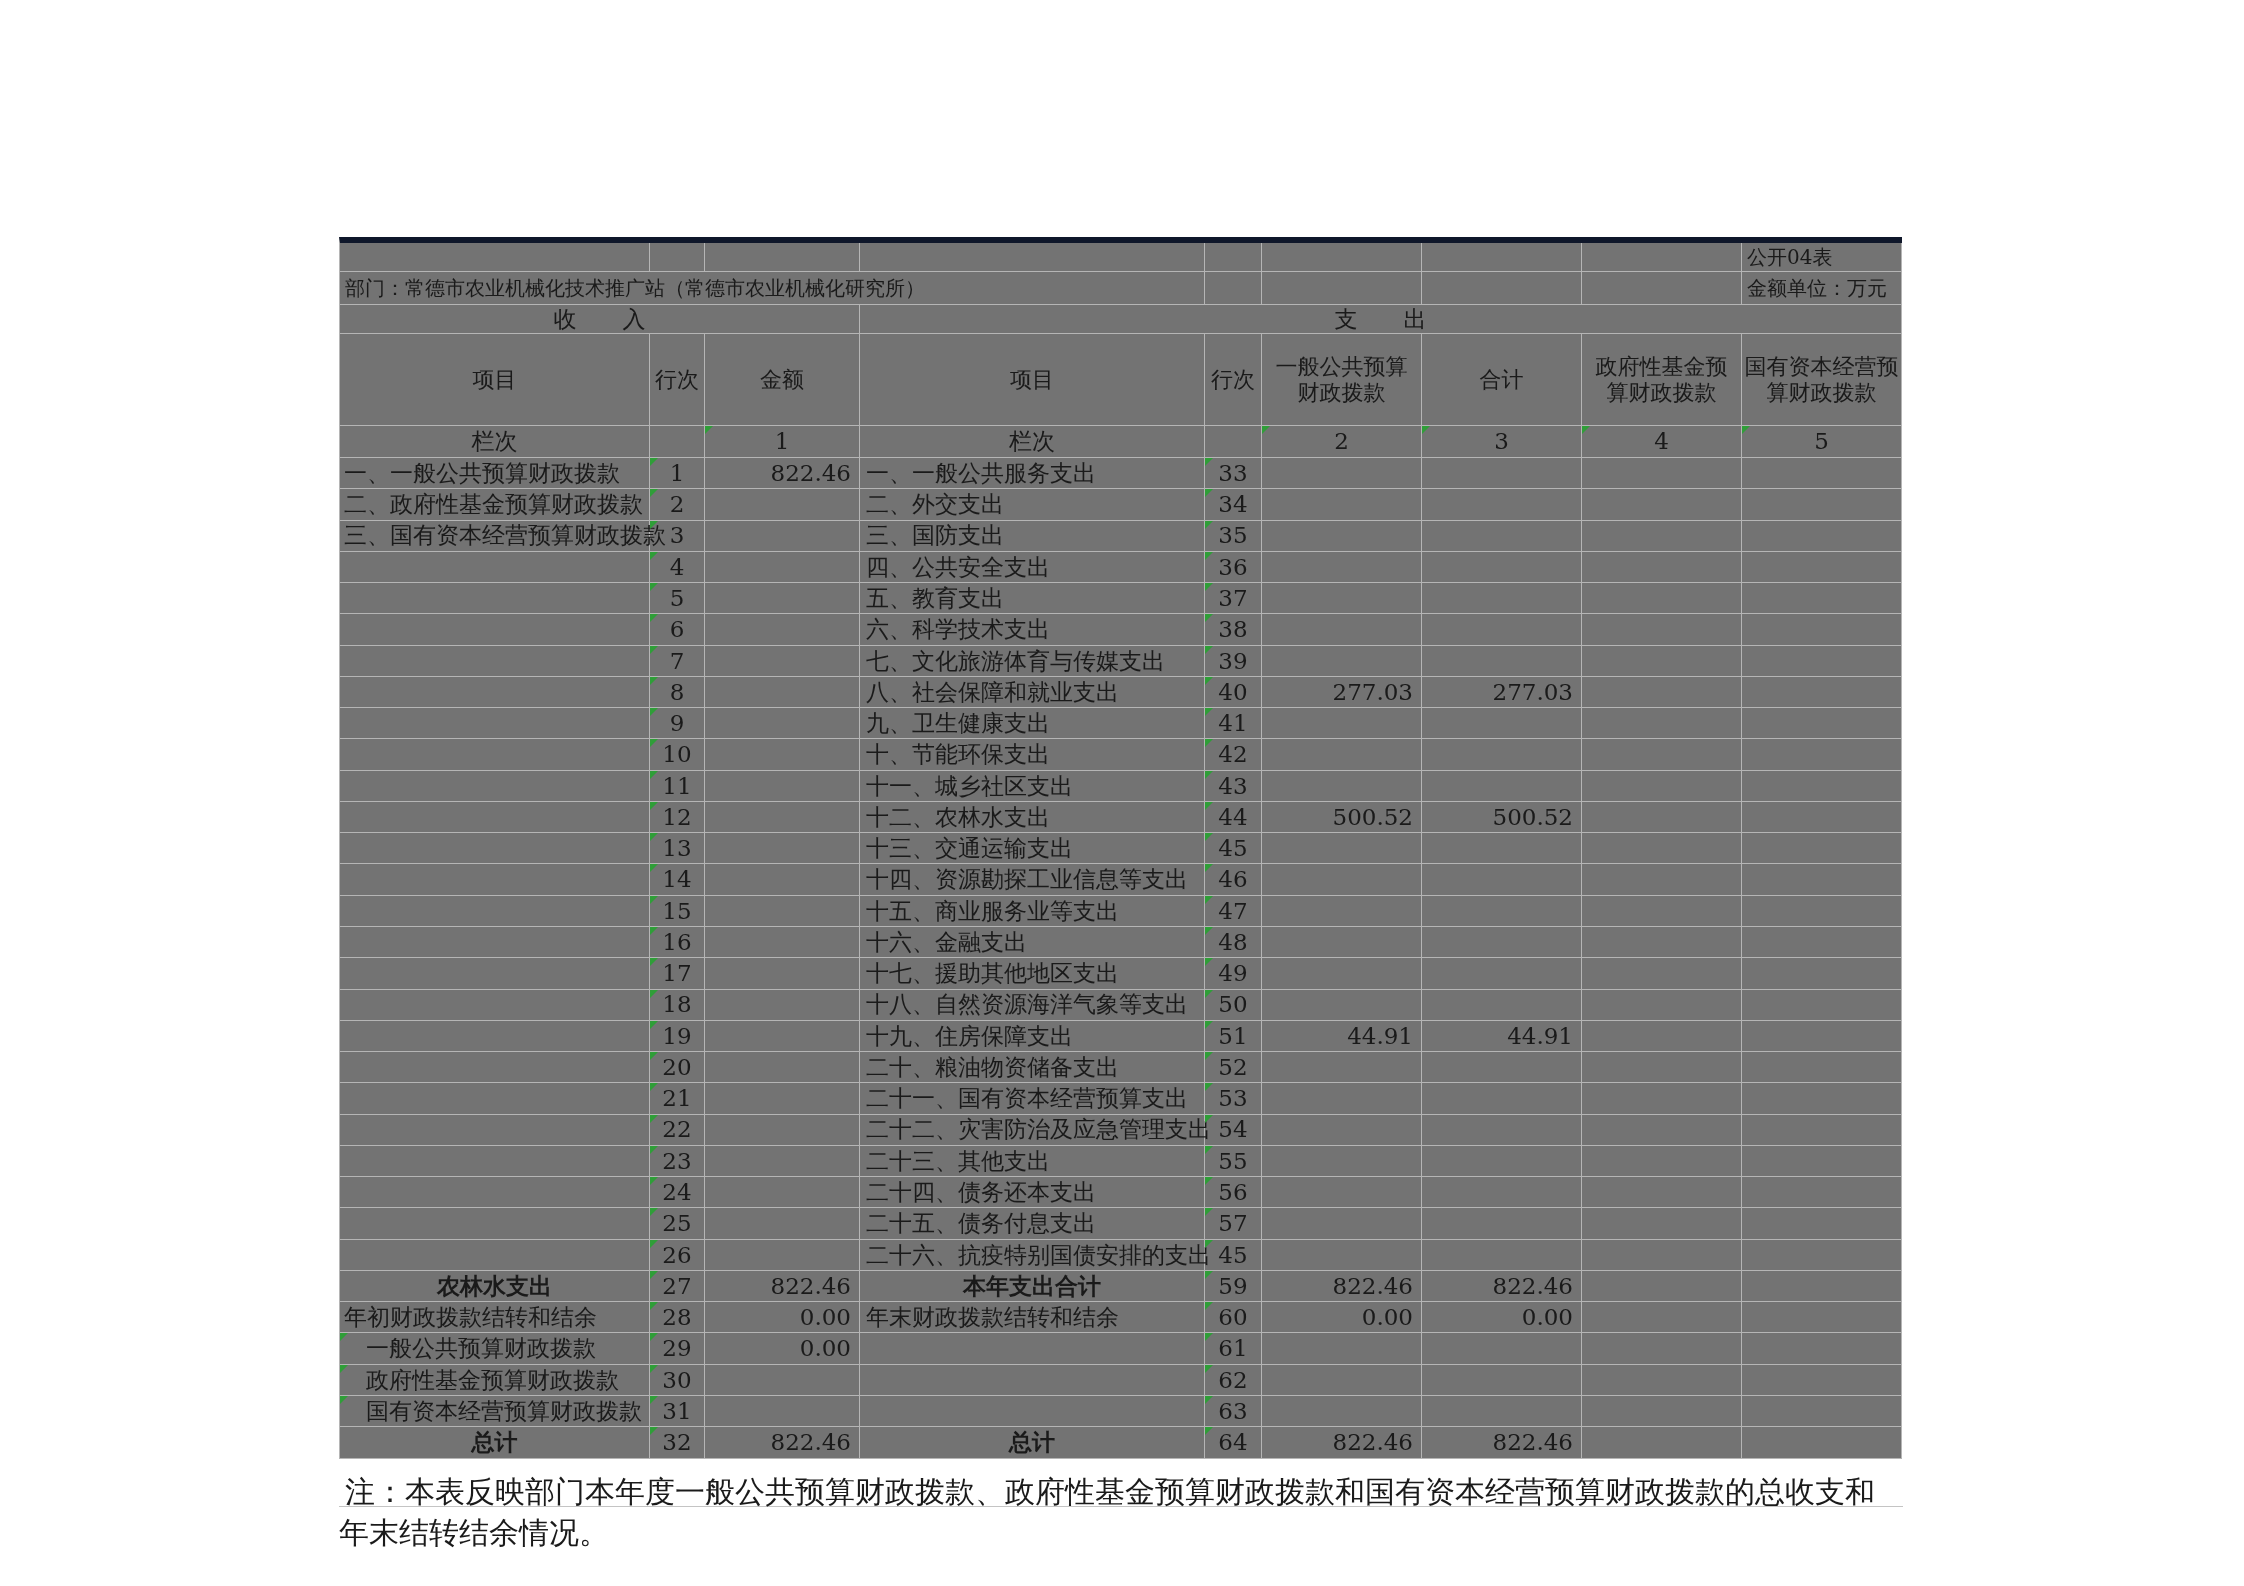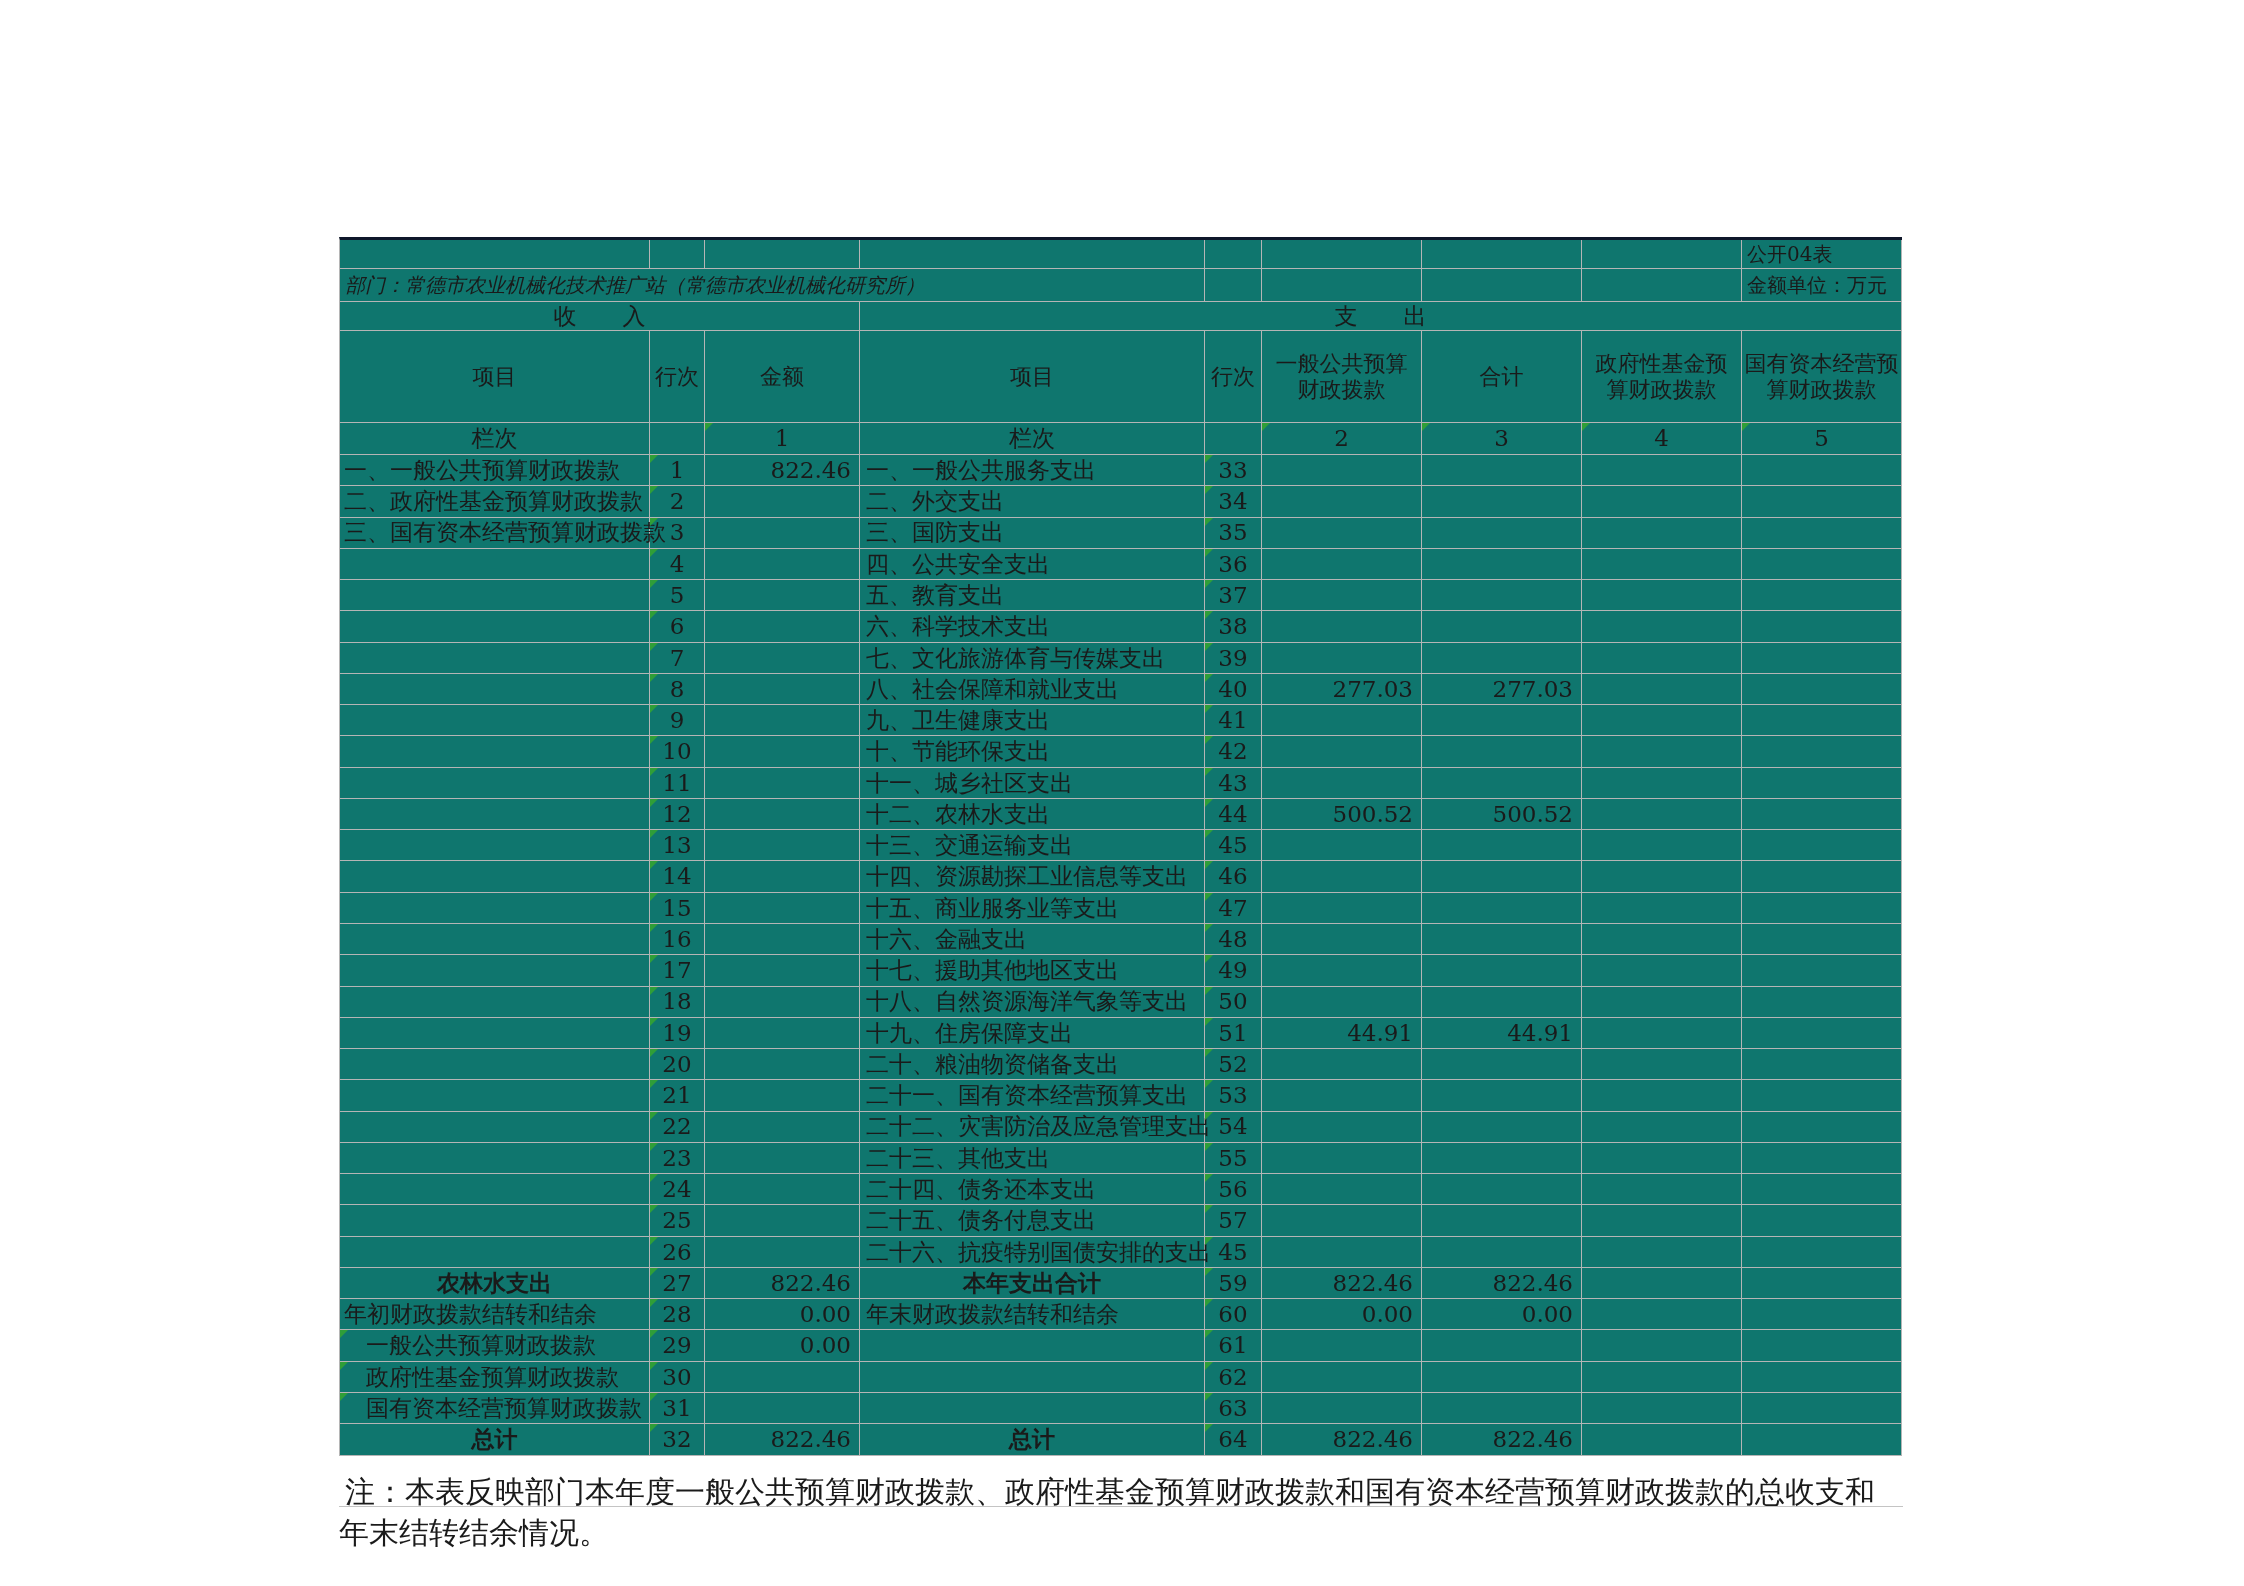--- a/index.html
+++ b/index.html
@@ -7,28 +7,28 @@
   .sheet{position:relative;width:2244px;height:1586px;background:#ffffff;overflow:hidden;}
 
   .title{position:absolute;left:340px;top:192px;width:1563px;height:40px;
          text-align:center;font-size:33px;font-weight:bold;letter-spacing:1px;line-height:40px;}
 
   .tbl{position:absolute;left:339px;top:237px;
        display:grid;
        grid-template-columns:310px 55px 155px 345px 57px 160px 160px 160px 160px;
        grid-template-rows:29px 33px 29px 92px 32px;
        grid-auto-rows:31.28px;
-       border-top:3px solid #0f172a;border-left:1px solid #b5b5b5;
-       background:#0f766e;}
+       border-top:6px solid #0f172a;border-left:1px solid #b5b5b5;
+       background:#737373;}
 
   .cell{position:relative;border-right:1px solid #b5b5b5;border-bottom:1px solid #b5b5b5;
         display:flex;align-items:center;font-size:23px;line-height:1.15;
         white-space:nowrap;overflow:visible;box-sizing:border-box;}
   .span3{grid-column:span 3;}
-  .span4{grid-column:span 4;font-style:italic;}
+  .span4{grid-column:span 4;}
   .span6{grid-column:span 6;}
   .ctr{justify-content:center;text-align:center;}
   .left{justify-content:flex-start;padding-left:5px;}
   .meta{font-size:20px;}
   .sec{font-size:23px;}
   .hdr{font-size:22px;justify-content:center;text-align:center;white-space:pre-line;}
   .item{justify-content:flex-start;padding-left:4px;}
   .eitem{justify-content:flex-start;padding-left:6px;}
   .indent{padding-left:26px;}
   .total{font-weight:bold;justify-content:center;padding-left:0;}

